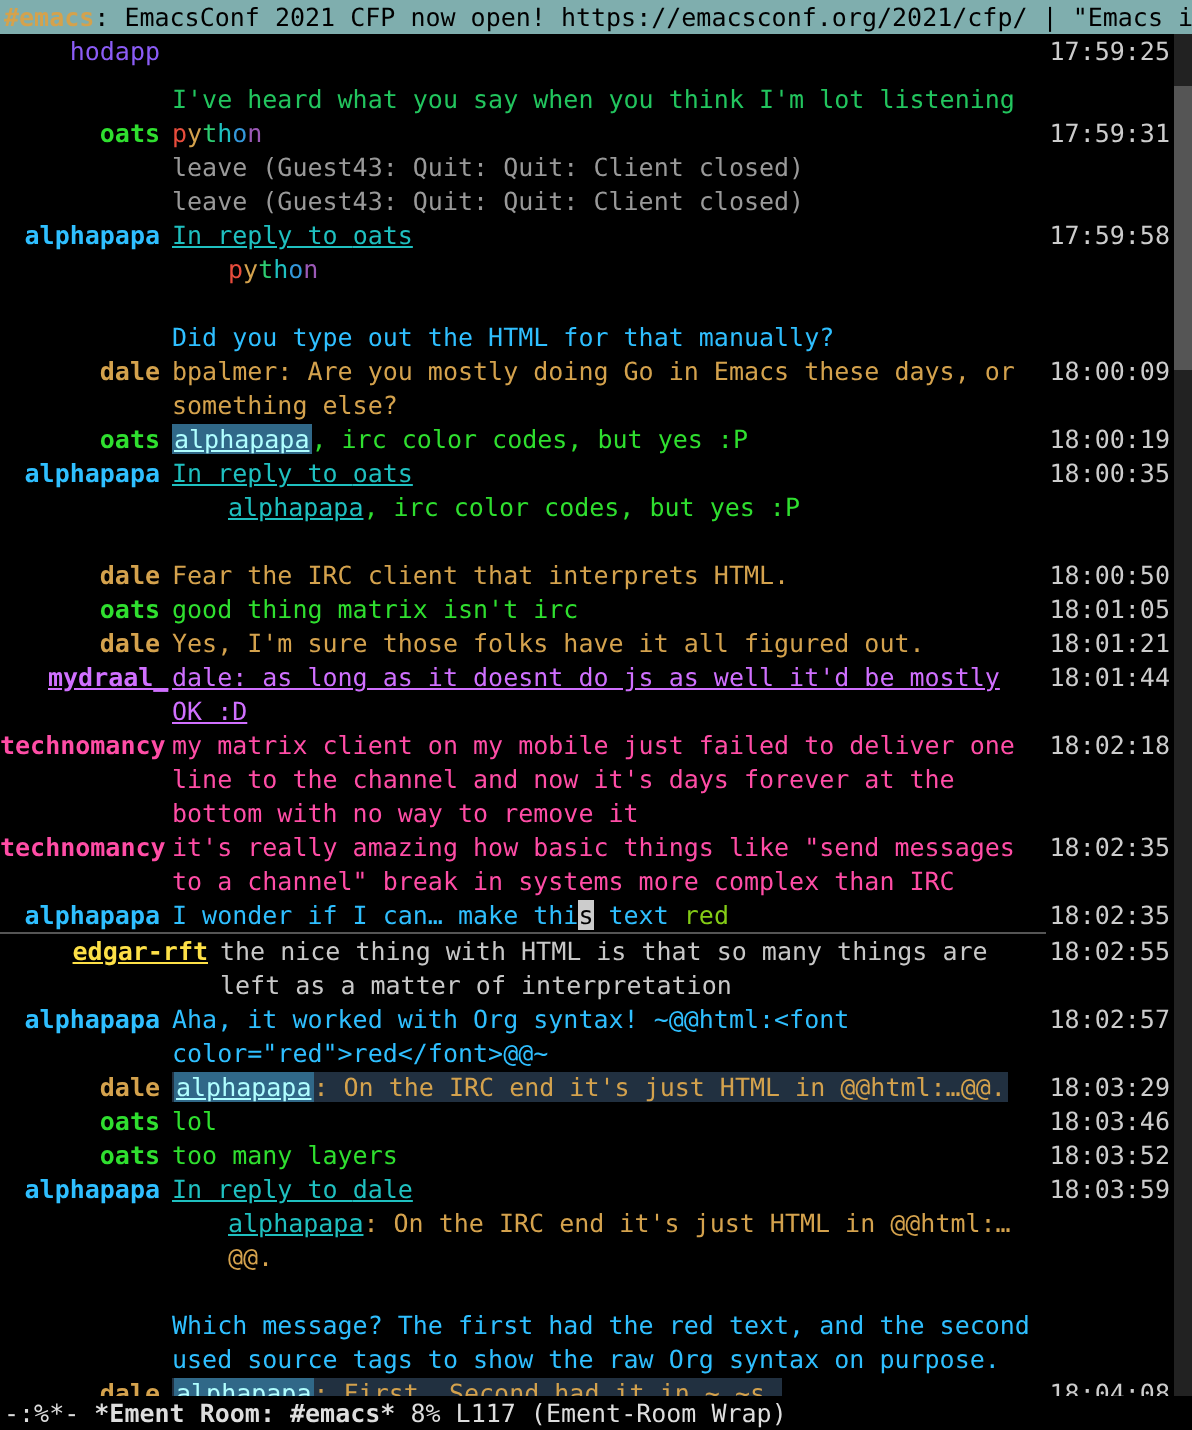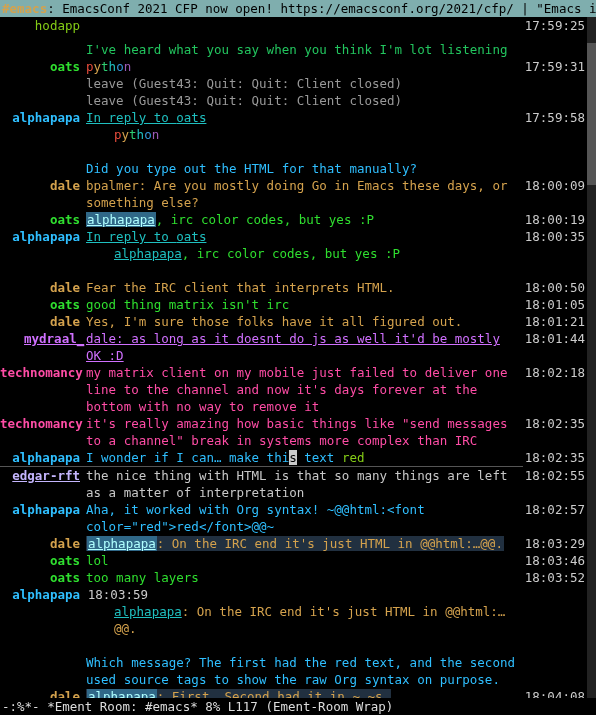--- a/index.html
+++ b/index.html
@@ -59,27 +59,27 @@
     overflow-wrap: break-word;
   }
   .tscol {
     width: 64px;
     text-align: right;
     padding-right: 2px;
     flex-shrink: 0;
     color: #ccc;
   }
   .paragap { height: 17px; }
-  .nick-hodapp { color: #84cc16; text-align: right; }
+  .nick-hodapp { color: #8b5cf6; text-align: right; }
   .nick-oats { color: #2fdf2f; font-weight: bold; }
   .nick-alphapapa { color: #2fbfff; font-weight: bold; }
   .nick-dale { color: #d4a24d; font-weight: bold; }
   .nick-mydraal { color: #d070ff; font-weight: bold; text-decoration: underline; padding-left: 24px; }
   .nick-techno { color: #ff4da6; font-weight: bold; text-align: right; }
-  .nick-edgar { color: #c4b5fd; font-weight: bold; text-decoration: underline; }
+  .nick-edgar { color: #fde047; font-weight: bold; text-decoration: underline; margin-left: 24px; }
   a.replylink { color: #1fc0c0; text-decoration: underline; }
   a.namelink { color: #1fc0c0; text-decoration: underline; }
   .rainbow span:nth-child(1){color:#e74c3c;}
   .rainbow span:nth-child(2){color:#d4a24d;}
   .rainbow span:nth-child(3){color:#2ecc71;}
   .rainbow span:nth-child(4){color:#1fc0c0;}
   .rainbow span:nth-child(5){color:#3498db;}
   .rainbow span:nth-child(6){color:#9b59b6;}
   .hl-mention {
     background: #306888;
@@ -87,21 +87,21 @@
     padding: 0 1px;
     text-decoration: underline;
   }
   .statusline {
     color: #ddd;
     white-space: nowrap;
     overflow: hidden;
     height: 17px;
     padding: 0 2px;
   }
-  .statusline .strong { font-weight: normal; }
+  .statusline .strong { font-weight: bold; }
   .underline-sep { border-bottom: 1px solid #555; margin-right:64px; }
   .red { color: #84cc16; }
   .cursor {
     background: #ccc;
     color: #000;
   }
   .txt-alpha { color: #2fbfff; }
   .txt-dale { color: #d4a24d; }
   .txt-oats { color: #2fdf2f; }
   .txt-edgar { color: #c8c8c8; }
@@ -266,20 +266,23 @@
       </div>
 
       <div class="row">
         <div class="nickcol nick-oats">oats</div>
         <div class="msgcol txt-oats">too many layers</div>
         <div class="tscol">18:03:52</div>
       </div>
 
       <div class="row">
         <div class="nickcol nick-alphapapa">alphapapa</div>
+        <div class="msgcol">
+          <a class="replylink">In reply to </a><a class="namelink">dale</a>
+        </div>
         <div class="tscol">18:03:59</div>
       </div>
       <div class="row">
         <div class="nickcol"></div>
         <div class="msgcol txt-dale" style="padding-left:28px;"><a class="namelink">alphapapa</a><span>: On the IRC end it's just HTML in @@html:…@@.</span></div>
         <div class="tscol"></div>
       </div>
 
       <div class="paragap"></div>
 

